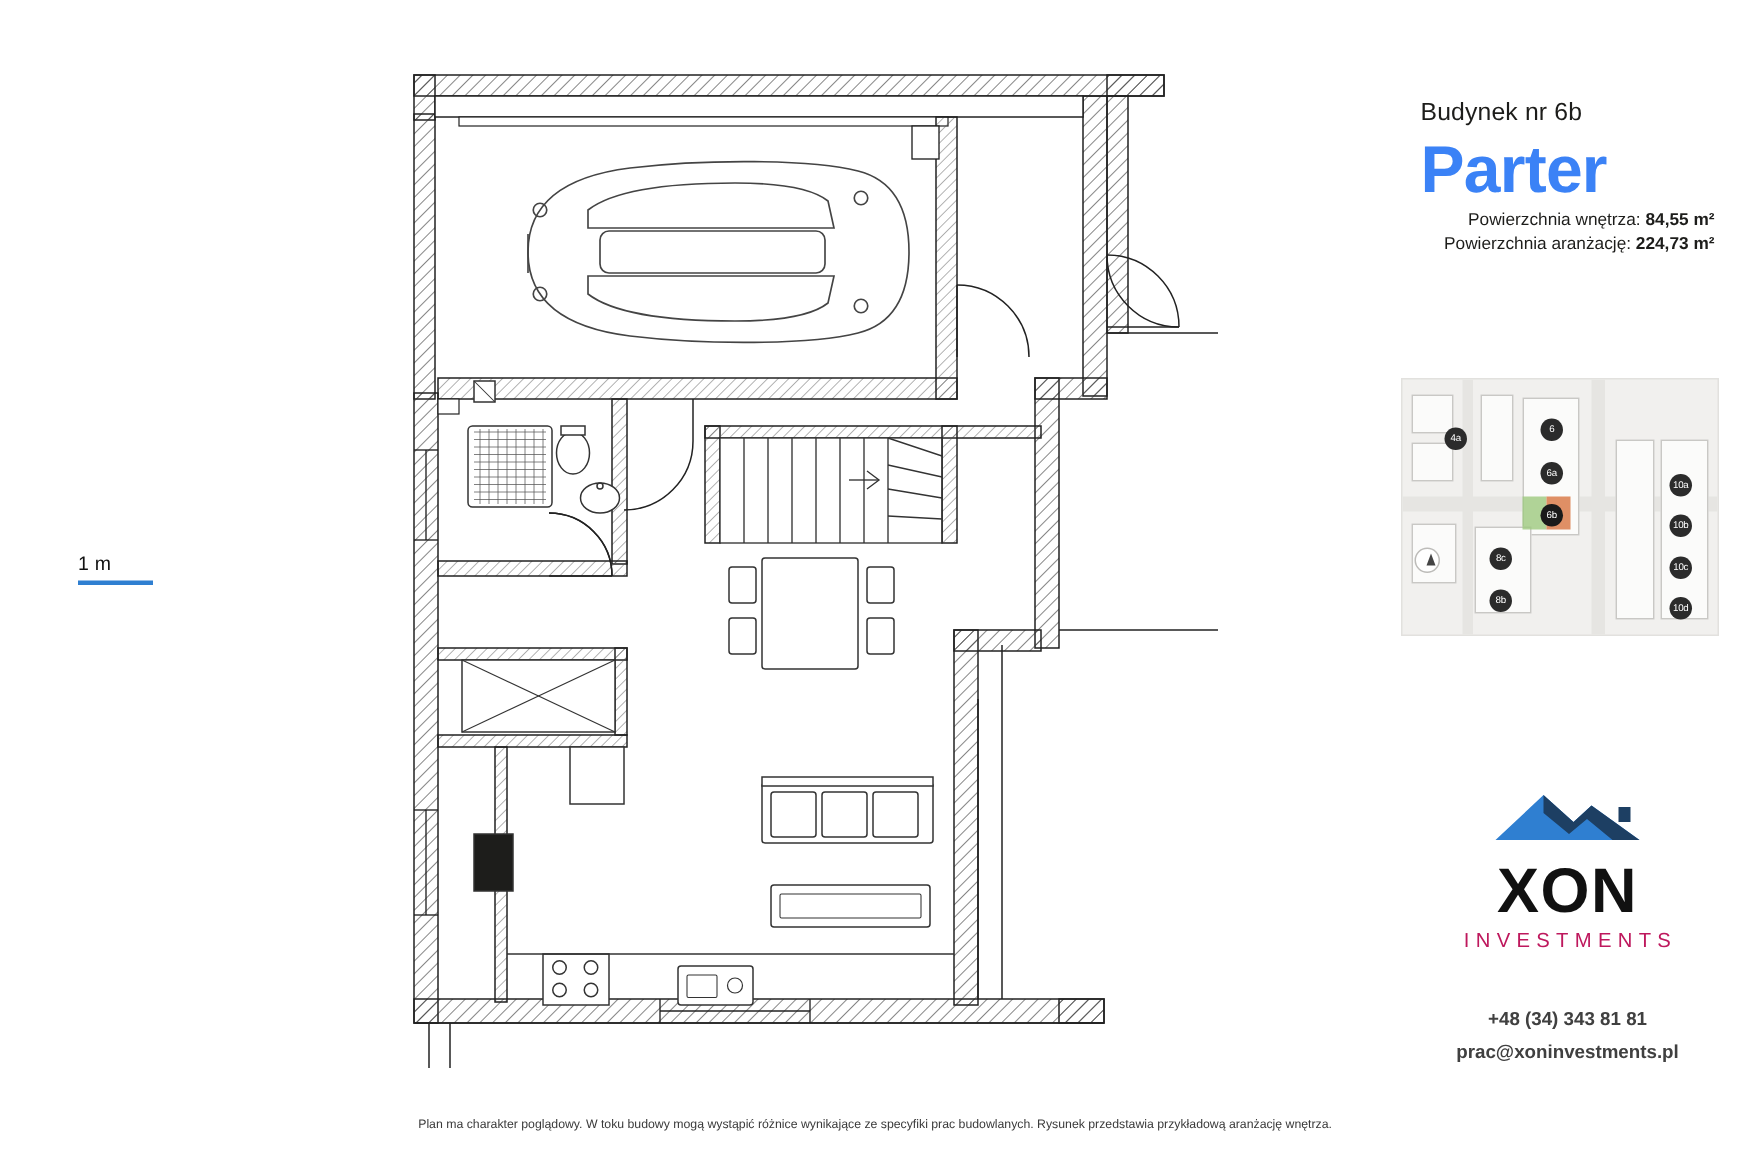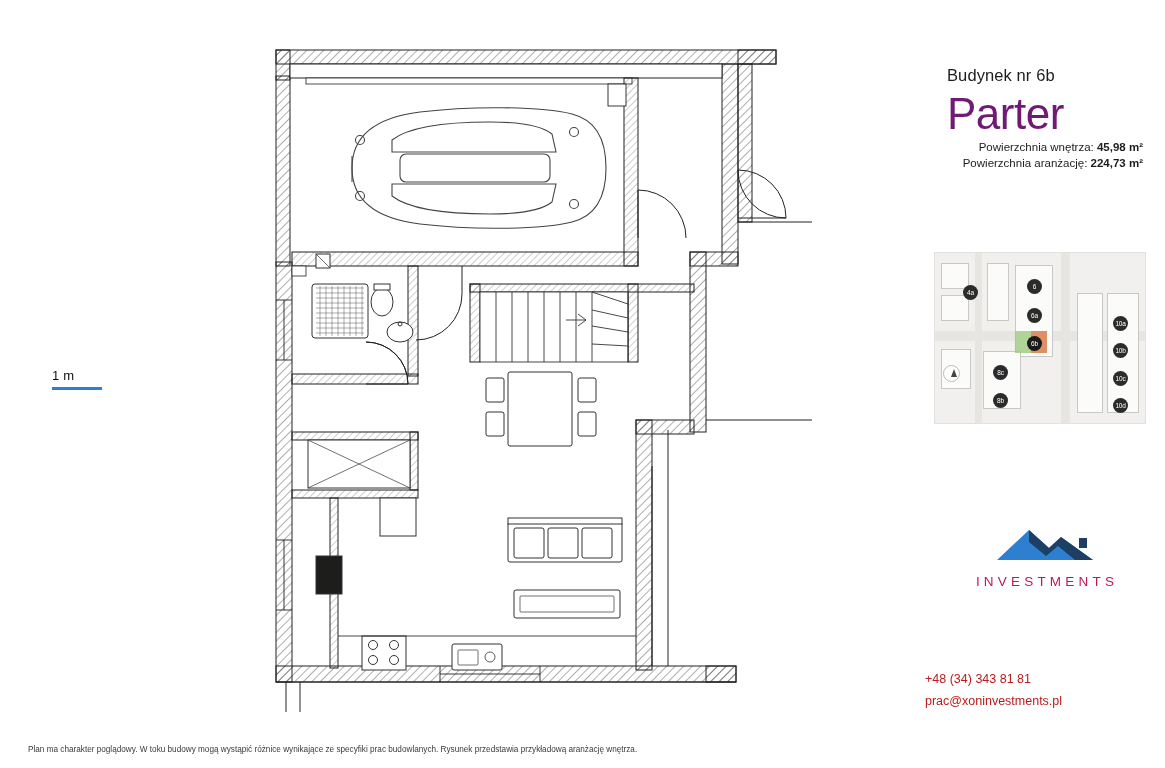--- a/index.html
+++ b/index.html
@@ -32,26 +32,27 @@
     margin-bottom: 4px;
     letter-spacing: .2px;
   }
   #scale-bar .scale-line {
     width: 50px; height: 3px;
     background: #2f7fd1;
   }
 
   #disclaimer {
     position: absolute;
-    left: 28px;
+    left: 8px;
     top: 744px;
     width: 880px;
     font-size: 8.2px;
     line-height: 11px;
     color: #3a3a3a;
+    text-align: right;
   }
 
   
   #side-panel {
     position: absolute;
     right: 0; top: 0;
     width: 240px; height: 595px;
     background: #ffffff;
   }
   #panel-header {
@@ -64,23 +65,23 @@
 
   #building-name {
     margin-top: 66px;
     font-size: 16.5px;
     color: #1d1d1b;
     letter-spacing: .1px;
   }
   #floor-title {
     margin-top: 6px;
     font-size: 44px;
-    font-weight: 400;
+    font-weight: 700;
     letter-spacing: -0.5px;
-    color: #701a75;
+    color: #3b82f6;
     line-height: 1.05;
   }
   .area-line {
     margin-top: 4px;
     font-size: 11.5px;
     color: #1d1d1b;
     text-align: right;
     padding-right: 0;
   }
   .area-line:first-of-type { margin-top: 38px; }
@@ -164,23 +165,25 @@
     font-size: 13.5px;
     letter-spacing: 4.2px;
     color: #be185d;
     margin-top: 4px;
     padding-left: 4px;
   }
   #contact-block {
     position: absolute;
     left: 0; top: 668px;
     width: 240px;
+    text-align: center;
     font-size: 12.5px;
     line-height: 22px;
-    color: #b91c1c;
+    color: #404040;
+    font-weight: bold;
   }
 </style>
 </head>
 <body>
 
 <div id="plan-area">
 
   <svg width="925" height="768" viewBox="0 0 925 768">
     <defs>
       <pattern id="hatch" width="6" height="6" patternUnits="userSpaceOnUse" patternTransform="rotate(45)">
@@ -385,21 +388,21 @@
 
 <div id="side-panel">
 
   <div id="panel-header">
     <div class="panel-inner">
       <div id="building-name">Budynek nr 6b</div>
       <div id="floor-title">Parter</div>
 
       <div class="area-line">
         <span>Powierzchnia wnętrza:</span>
-        <b>45,98 m²</b>
+        <b>84,55 m²</b>
       </div>
       <div class="area-line">
         <span>Powierzchnia aranżację:</span>
         <b>224,73 m²</b>
       </div>
     </div>
   </div>
 
   <div id="site-map" style="left:auto; right:19px; top:252px;">
     <div class="road" style="left:0; top:78px; width:212px; height:10px;"></div>
@@ -431,20 +434,21 @@
     <div class="pin" style="left:178px; top:118px;">10c</div>
     <div class="pin" style="left:178px; top:145px;">10d</div>
   </div>
 
   <div id="logo-block">
     <svg id="logo-mark" viewBox="0 0 240 46">
       <path d="M72 40 L104 10 L124 28 L136 17 L168 40 Z" fill="#2f7fd1"></path>
       <path d="M104 10 L124 28 L136 17 L168 40 L150 40 L133 26 L121 36 L104 22 Z" fill="#1d3f63"></path>
       <rect x="154" y="18" width="8" height="10" fill="#1d3f63"></rect>
     </svg>
+    <div id="logo-word">XON</div>
     <div id="logo-sub">INVESTMENTS</div>
   </div>
 
   <div id="contact-block">
     <div>+48 (34) 343 81 81</div>
     <div>prac@xoninvestments.pl</div>
   </div>
 </div>
 
 </body></html>

